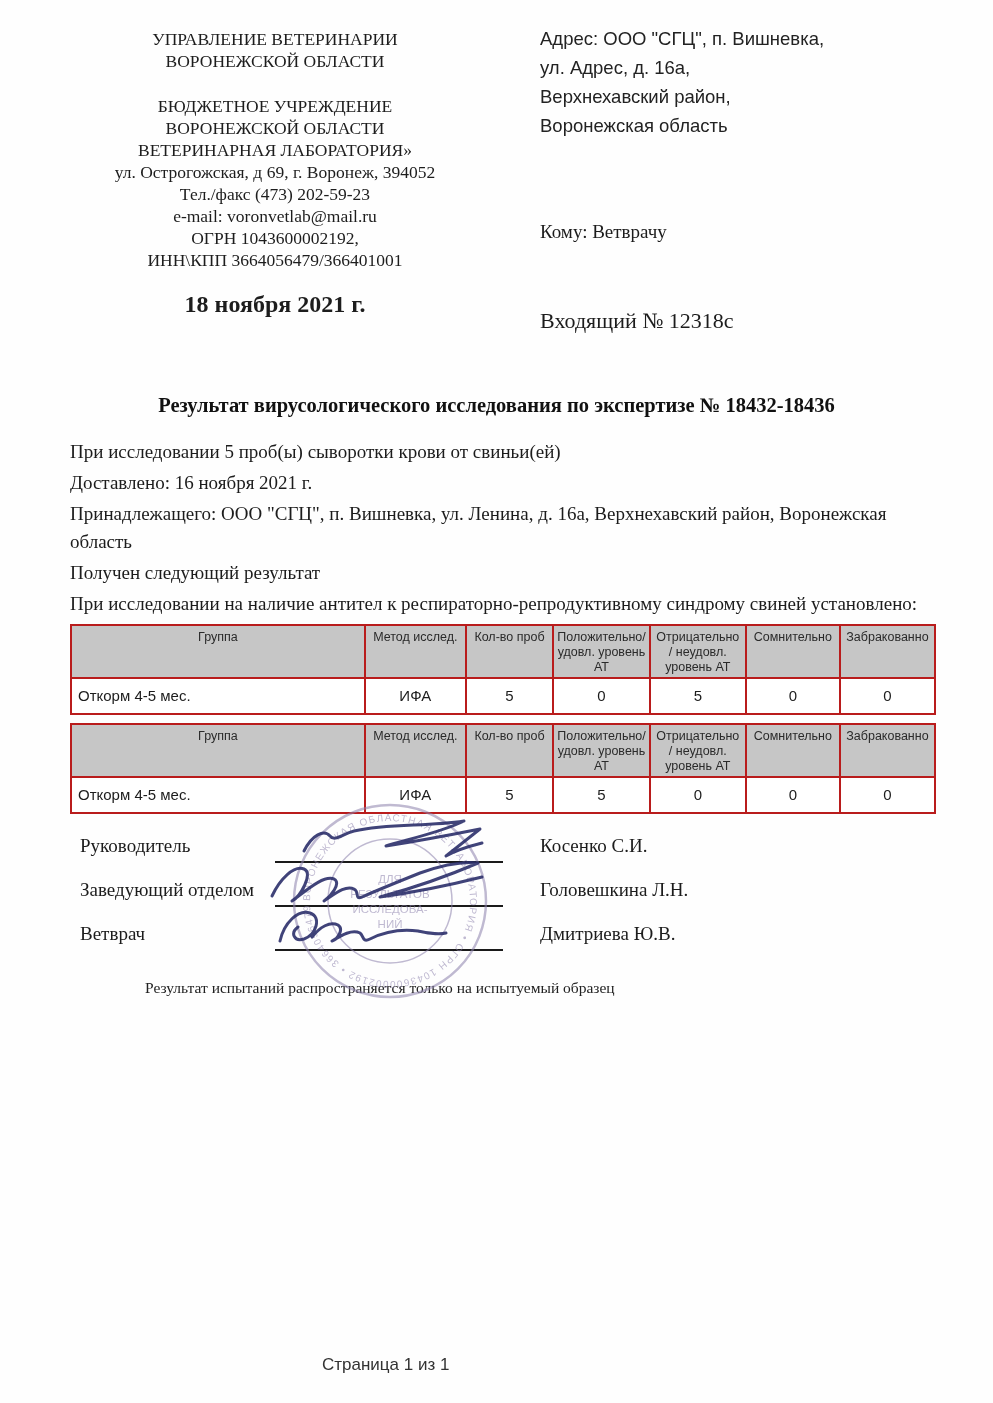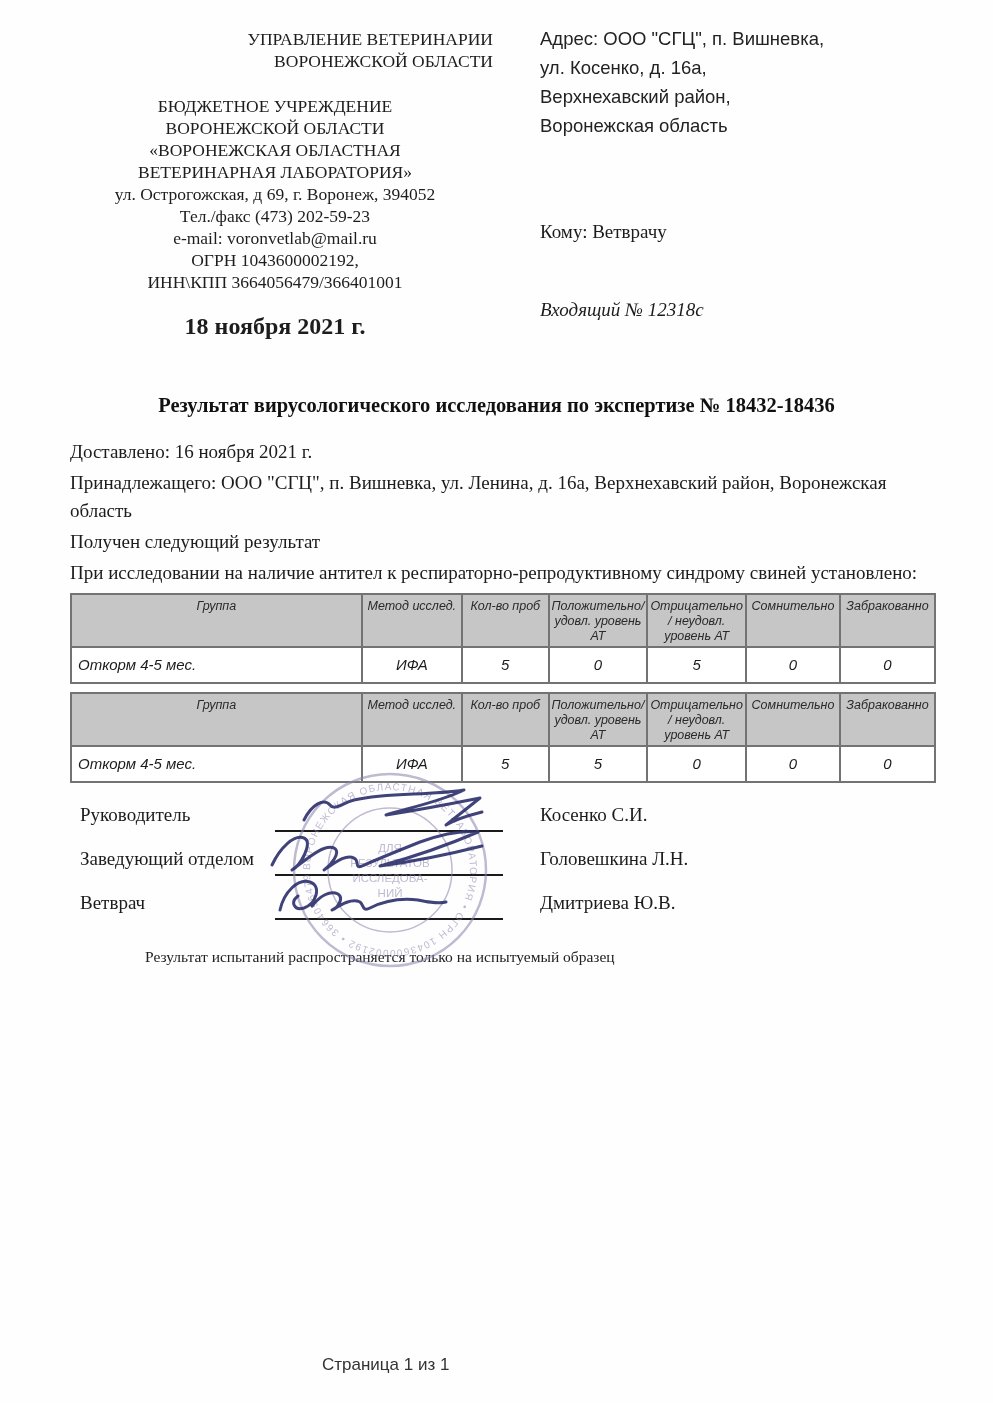--- a/index.html
+++ b/index.html
@@ -13,42 +13,42 @@
     color: #1c1c1c;
     font-family: "Liberation Serif", "DejaVu Serif", serif;
     overflow: hidden;
   }
   
   .header-area { position: relative; height: 392px; }
   .letterhead-left {
     position: absolute; left: 57px; top: 28px; width: 436px;
     text-align: center; font-size: 17.5px; line-height: 22px; color: #1d1d1d;
   }
-  .letterhead-left .org-block { margin-bottom: 23px; text-align: right; }
+  .letterhead-left .org-block { margin-bottom: 23px; }
   .letterhead-date { margin-top: 22px; font-weight: bold; font-size: 24px; }
   .letterhead-right { position: absolute; left: 540px; top: 24px; width: 420px; }
   .recipient-address {
     font-family: "Liberation Sans", "DejaVu Sans", sans-serif;
     font-size: 18.5px; line-height: 29px; color: #222;
   }
   .recipient-to { position: absolute; left: 0; top: 197px; font-size: 19px; }
-  .recipient-incoming { position: absolute; left: 0; top: 275px; font-size: 19px; font-style: italic; }
+  .recipient-incoming { position: absolute; left: 0; top: 284px; font-size: 22px; }
   
   .doc-title {
     text-align: center; font-size: 20.5px; font-weight: bold;
     line-height: 26px; margin: 0 30px 20px 30px; color: #111;
   }
   .doc-body { margin: 0 57px 0 70px; font-size: 19px; line-height: 28px; }
   .doc-body p { margin-bottom: 3px; }
   
   table.results {
     width: 100%; border-collapse: collapse; margin: 6px 0 8px 0;
     font-family: "Liberation Sans", "DejaVu Sans", sans-serif;
   }
-  table.results th, table.results td { border: 2px solid #737373; font-style: italic; }
+  table.results th, table.results td { border: 2px solid #b91c1c; }
   table.results th {
     background: #c6c6c6; color: #2a2a2a; font-weight: normal;
     font-size: 12.5px; line-height: 15px; text-align: center;
     vertical-align: top; padding: 4px 2px 2px 2px; height: 48px;
     white-space: pre-line;
   }
   table.results td {
     background: #fff; font-size: 15px; text-align: center;
     padding: 3px 4px; height: 27px;
   }
@@ -83,46 +83,46 @@
   <div class="header-area">
 
     <div class="letterhead-left">
       <div class="org-block">
         <div>УПРАВЛЕНИЕ ВЕТЕРИНАРИИ</div>
         <div>ВОРОНЕЖСКОЙ ОБЛАСТИ</div>
       </div>
       <div>
         <div>БЮДЖЕТНОЕ УЧРЕЖДЕНИЕ</div>
         <div>ВОРОНЕЖСКОЙ ОБЛАСТИ</div>
-        <div>«ВОРОНЕЖСКАЯ ОБЛАСТНАЯ</div>
         <div>ВЕТЕРИНАРНАЯ ЛАБОРАТОРИЯ»</div>
         <div>ул. Острогожская, д 69, г. Воронеж, 394052</div>
         <div>Тел./факс  (473) 202-59-23</div>
         <div>e-mail: voronvetlab@mail.ru</div>
         <div>ОГРН 1043600002192,</div>
         <div>ИНН\КПП 3664056479/366401001</div>
       </div>
       <div class="letterhead-date">18 ноября 2021 г.</div>
     </div>
 
     <div class="letterhead-right">
       <div class="recipient-address">
         <div>Адрес: ООО "СГЦ", п. Вишневка,</div>
-        <div>ул. Косенко, д. 16а,</div>
+        <div>ул. Адрес, д. 16а,</div>
         <div>Верхнехавский район,</div>
         <div>Воронежская область</div>
       </div>
       <div class="recipient-to">Кому: Ветврачу</div>
       <div class="recipient-incoming">Входящий № 12318с</div>
     </div>
   </div>
 
   <div class="doc-title">Результат вирусологического исследования по экспертизе № 18432-18436</div>
 
   <div class="doc-body">
+    <p>При исследовании 5 проб(ы) сыворотки крови от свиньи(ей)</p>
     <p>Доставлено: 16 ноября 2021 г.</p>
     <p>Принадлежащего: ООО "СГЦ", п. Вишневка, ул. Ленина, д. 16а, Верхнехавский район, Воронежская область</p>
     <p>Получен следующий результат</p>
     <p>При исследовании на наличие антител к респираторно-репродуктивному синдрому свиней установлено:</p>
 
     <table class="results">
       <colgroup>
         <col style="width:34%">
           <col style="width:11.7%">
           <col style="width:10.1%">

